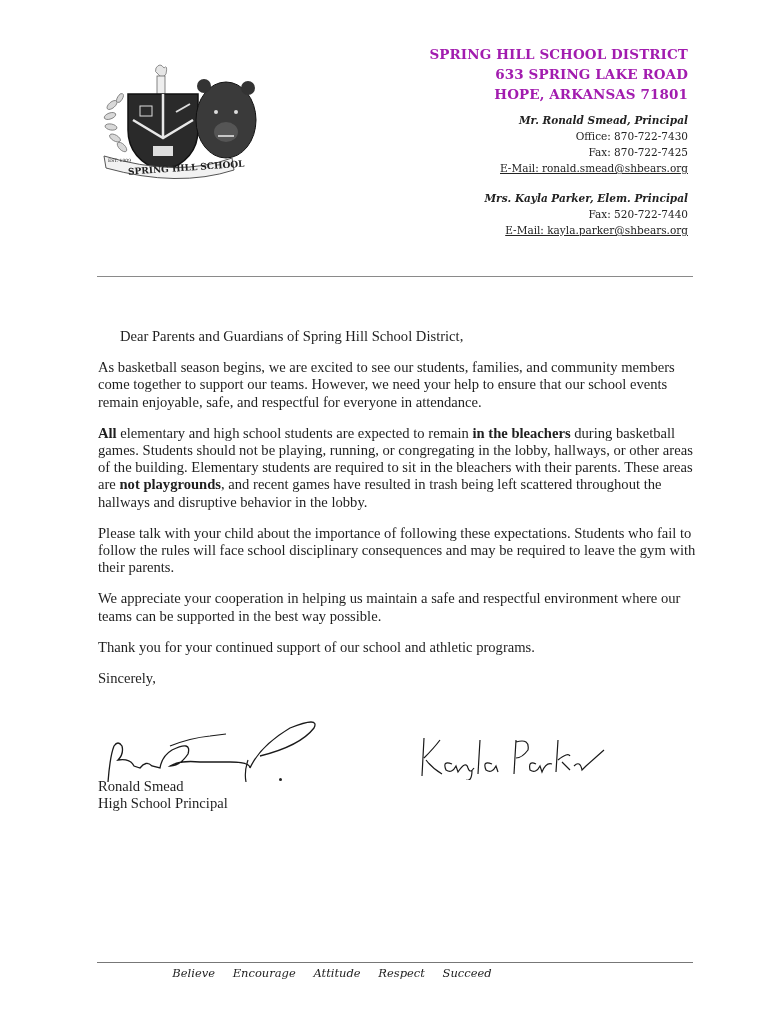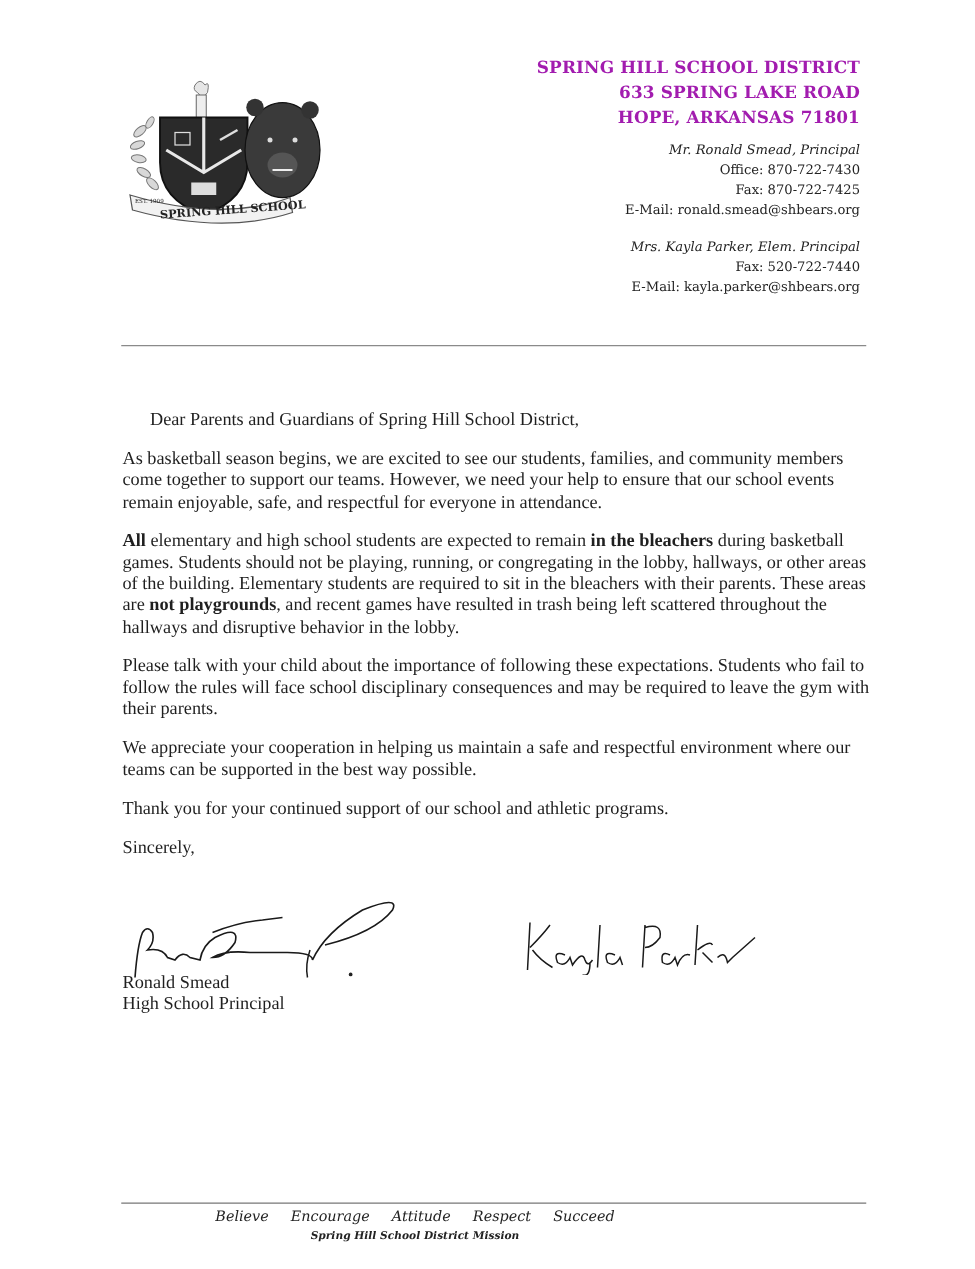--- a/index.html
+++ b/index.html
@@ -5,22 +5,22 @@
   html, body { margin: 0; padding: 0; background: #ffffff; }
   body { width: 780px; height: 1015px; position: relative; overflow: hidden; color: #1a1a1a; }
   .page { position: absolute; left: 0; top: 0; width: 780px; height: 1015px; background: #fff; }
 
   
   .logo { position: absolute; left: 98px; top: 60px; width: 160px; height: 120px; }
   .district { position: absolute; right: 92px; top: 44px; text-align: right;
     font-family: "DejaVu Serif", "Liberation Serif", serif; font-weight: bold; font-size: 13.5px; line-height: 20px; color: #a21caf; letter-spacing: 0.1px; }
   .contact { position: absolute; right: 92px; text-align: right;
     font-family: "DejaVu Serif", "Liberation Serif", serif; font-size: 10.5px; line-height: 16px; color: #222; }
-  .contact .name { font-style: italic; font-weight: normal; }
-  .contact .email { }
+  .contact .name { font-style: italic; font-weight: bold; }
+  .contact .email { text-decoration: underline; }
   .contact.c1 { top: 112px; }
   .contact.c2 { top: 190px; }
 
   .rule { position: absolute; left: 97px; width: 596px; height: 1px; background: #8a8a8a; }
   .rule.top { top: 276px; }
   .rule.bottom { top: 962px; background: #777; }
 
   
   .body { position: absolute; left: 98px; top: 328px; width: 600px;
     font-family: "Liberation Serif", "DejaVu Serif", serif; font-size: 14.6px; line-height: 17.2px; color: #1f1f1f; }
@@ -132,15 +132,14 @@
 
   <div class="rule bottom"></div>
 
   <div class="footer values">
     <span>Believe</span>
     <span>Encourage</span>
     <span>Attitude</span>
     <span>Respect</span>
     <span>Succeed</span>
   </div>
-  <div class="footer mission">Spring Hill School District Mission</div>
 
 </div>
 
 </body></html>

